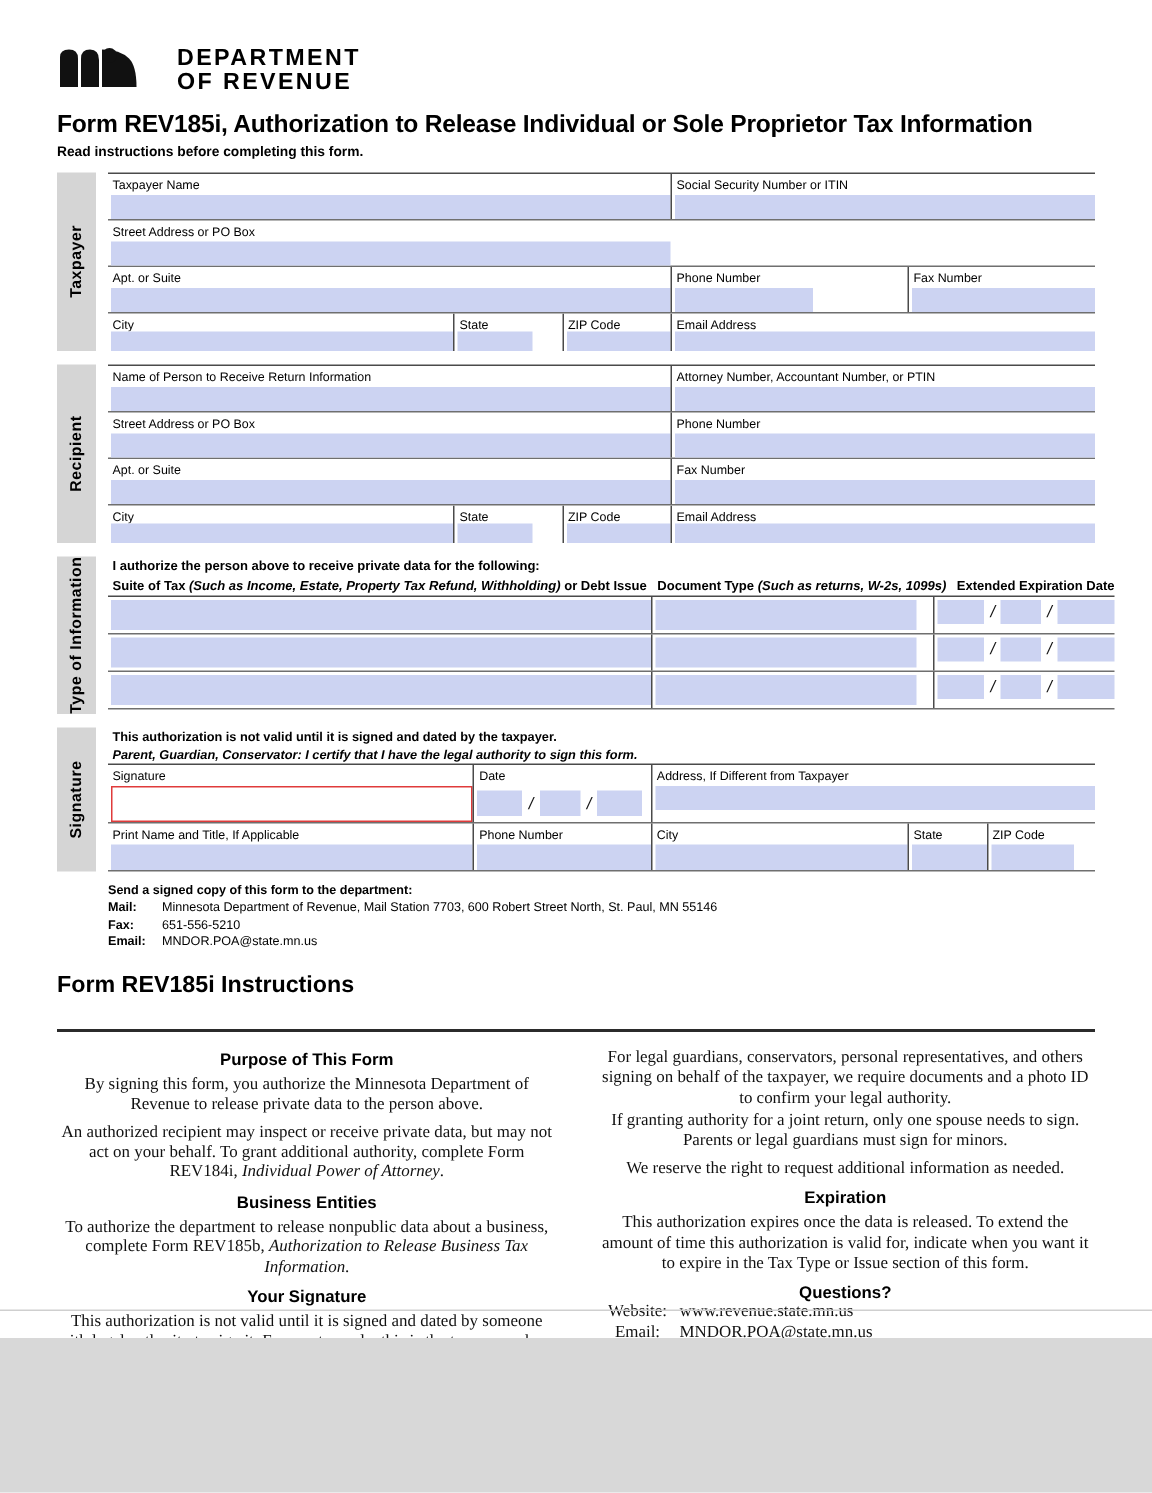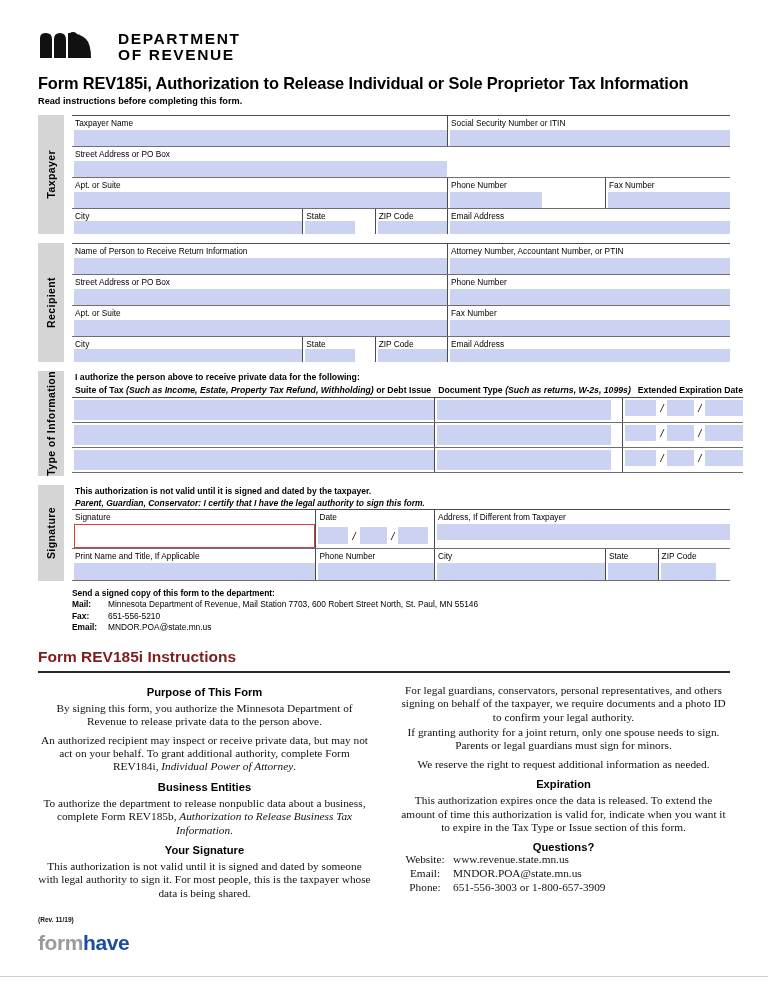--- a/index.html
+++ b/index.html
@@ -2,21 +2,21 @@
 <html><head>
 <meta charset="utf-8">
 <style>
   * { box-sizing: border-box; }
   html, body {
     margin: 0; padding: 0;
     background: #d8d8d8;
     font-family: "Liberation Sans", sans-serif;
   }
   .page {
-    width: 768px; height: 995px;
+    width: 768px; height: 892px;
     margin: 0 auto;
     background: #ffffff;
     position: relative;
     overflow: hidden;
   }
   .sheet { padding: 0 38px; }
 
   
   .hdr { display: flex; align-items: flex-start; padding-top: 30px; }
   .logo-mark { width: 68px; height: 30px; flex: none; margin-right: 12px; }
@@ -90,22 +90,22 @@
   .sig-in { background: #ccd3f2; height: 17px; margin-left: 2px; }
 
   
   .send { margin-top: 7px; padding-left: 34px; }
   .send .t { font-size: 8.4px; font-weight: bold; color: #000; line-height: 11.5px; }
   .send .ln { display: flex; font-size: 8.4px; color: #000; line-height: 11.5px; }
   .send .k { width: 36px; flex: none; }
 
   
   .instr-title {
-    font-size: 15.5px; font-weight: bold; color: #7f1d1d;
-    margin-top: 14px; padding-bottom: 5px;
+    font-size: 15.5px; font-weight: bold; color: #000000;
+    margin-top: 14px; padding-bottom: 20px;
   }
   .instr-rule { border-bottom: 2.6px solid #2b2b2b; }
   .cols { display: flex; gap: 26px; margin-top: 6px; text-align: center; }
   .col { flex: 1; font-family: "Liberation Serif", serif; }
   .col h4 {
     margin: 7px 0 0 0; font-family: "Liberation Sans", sans-serif;
     font-size: 11.2px; font-weight: bold; color: #000;
   }
   .col p { margin: 5px 0 0 0; font-size: 11.3px; line-height: 13.4px; color: #111; }
   .col p.tight { margin-top: 4px; }

